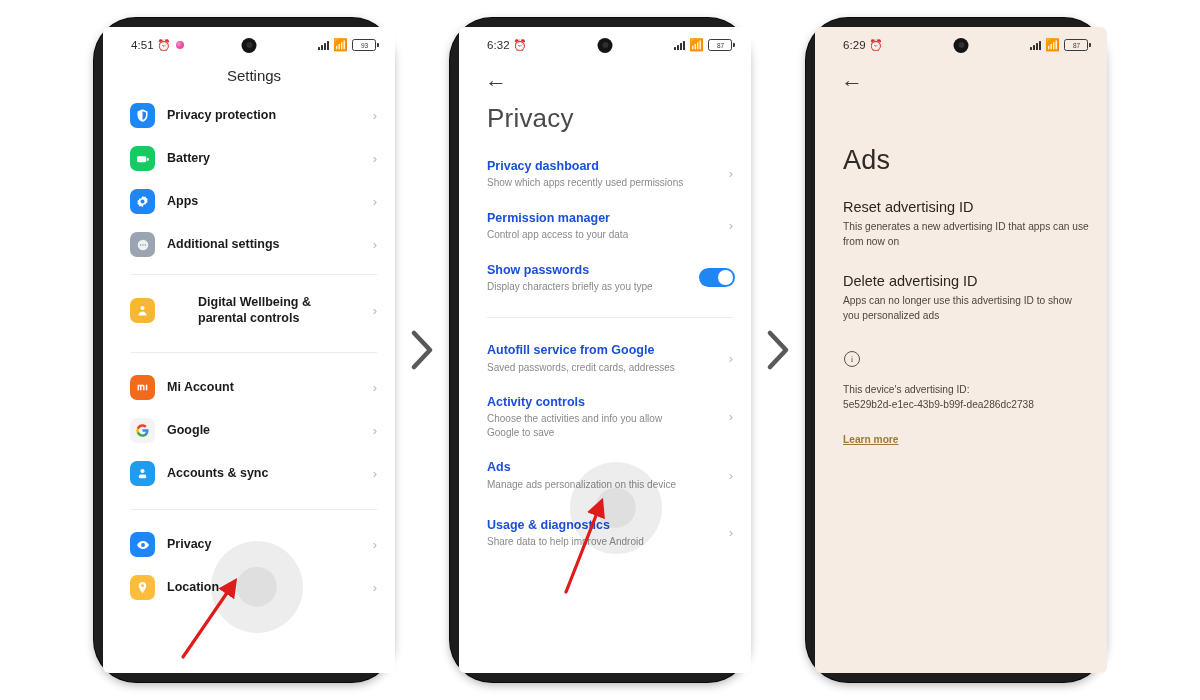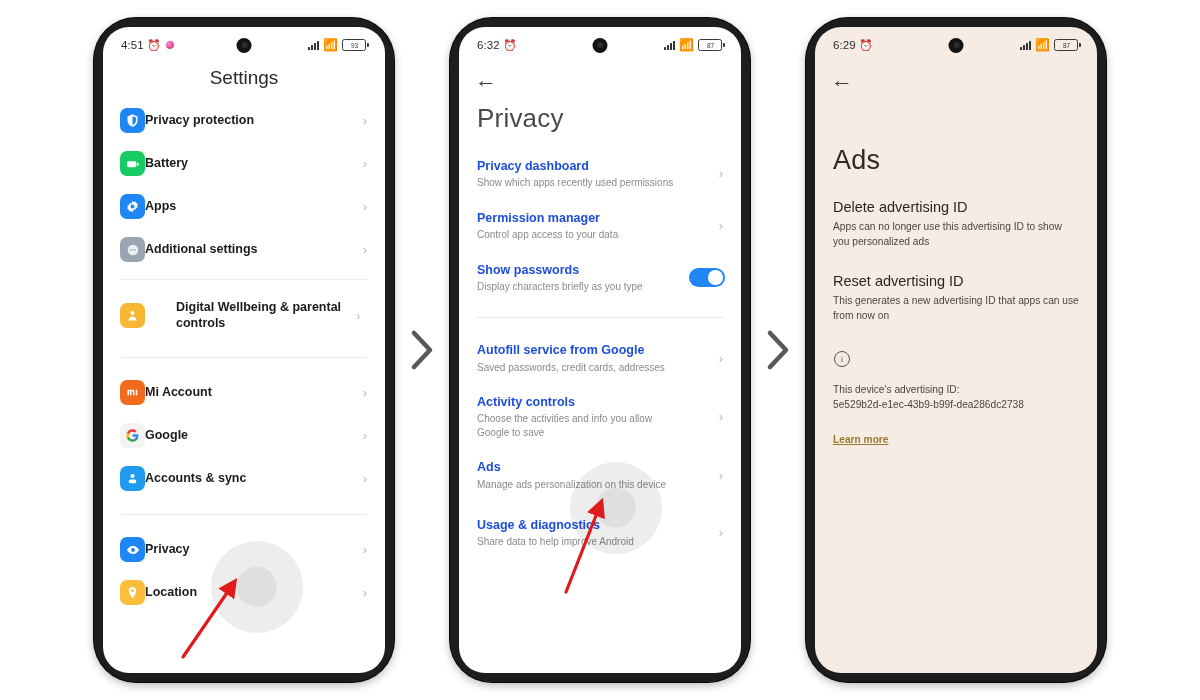--- a/index.html
+++ b/index.html
@@ -32,23 +32,24 @@
     background: #1d1d1d;
     padding: 9px;
     box-sizing: border-box;
     box-shadow: 0 3px 10px rgba(0,0,0,.30), 0 0 0 1px #0d0d0d;
     flex: 0 0 auto;
   }
   .phone-inner {
     position: relative;
     width: 100%;
     height: 100%;
-    border-radius: 26px;
+    border-radius: 6px;
     overflow: hidden;
     background: #ffffff;
+    padding-left: 10px;
   }
   .phone.tinted .phone-inner { background: #f7ece4; }
 
   .punchhole {
     position: absolute;
     top: 11px;
     left: 50%;
     transform: translateX(-50%);
     width: 15px;
     height: 15px;
@@ -129,28 +130,29 @@
     font-weight: 400;
     color: #4a4a4a;
     padding: 12px 18px 0 18px;
     letter-spacing: .2px;
   }
   .phone.tinted .big-title { color: #2e2a27; }
 
   
   .settings-header {
     text-align: center;
-    font-size: 19px;
+    font-size: 15px;
     color: #2b2b2b;
     padding: 4px 0 10px;
   }
   .set-row {
     display: flex;
     align-items: center;
     padding: 9px 16px 9px 17px;
+    gap: 12px;
   }
   .set-ico {
     width: 25px; height: 25px;
     border-radius: 7px;
     flex: 0 0 auto;
     display: flex; align-items: center; justify-content: center;
     color: #fff;
     font-size: 13px;
     line-height: 1;
   }
@@ -607,27 +609,27 @@
       </div>
 
       <div class="screen">
         <div class="back-arrow">←</div>
 
         <div class="ads-body">
           <div class="big-title" style="padding:0; margin-top:54px; font-size:27px;">Ads</div>
 
 
           <div class="ads-item">
+            <div class="ads-item-title">Reset advertising ID</div>
+            <div class="ads-item-sub">This generates a new advertising ID that apps can use from now on</div>
+          </div>
+
+          <div class="ads-item">
             <div class="ads-item-title">Delete advertising ID</div>
             <div class="ads-item-sub">Apps can no longer use this advertising ID to show you personalized ads</div>
-          </div>
-
-          <div class="ads-item">
-            <div class="ads-item-title">Reset advertising ID</div>
-            <div class="ads-item-sub">This generates a new advertising ID that apps can use from now on</div>
           </div>
 
           <div class="info-ico">i</div>
 
 
           <div class="ads-note" style="margin-bottom:16px;">
             <span>This device's advertising ID:</span><br>
             <span>5e529b2d-e1ec-43b9-b99f-dea286dc2738</span>
           </div>
 

